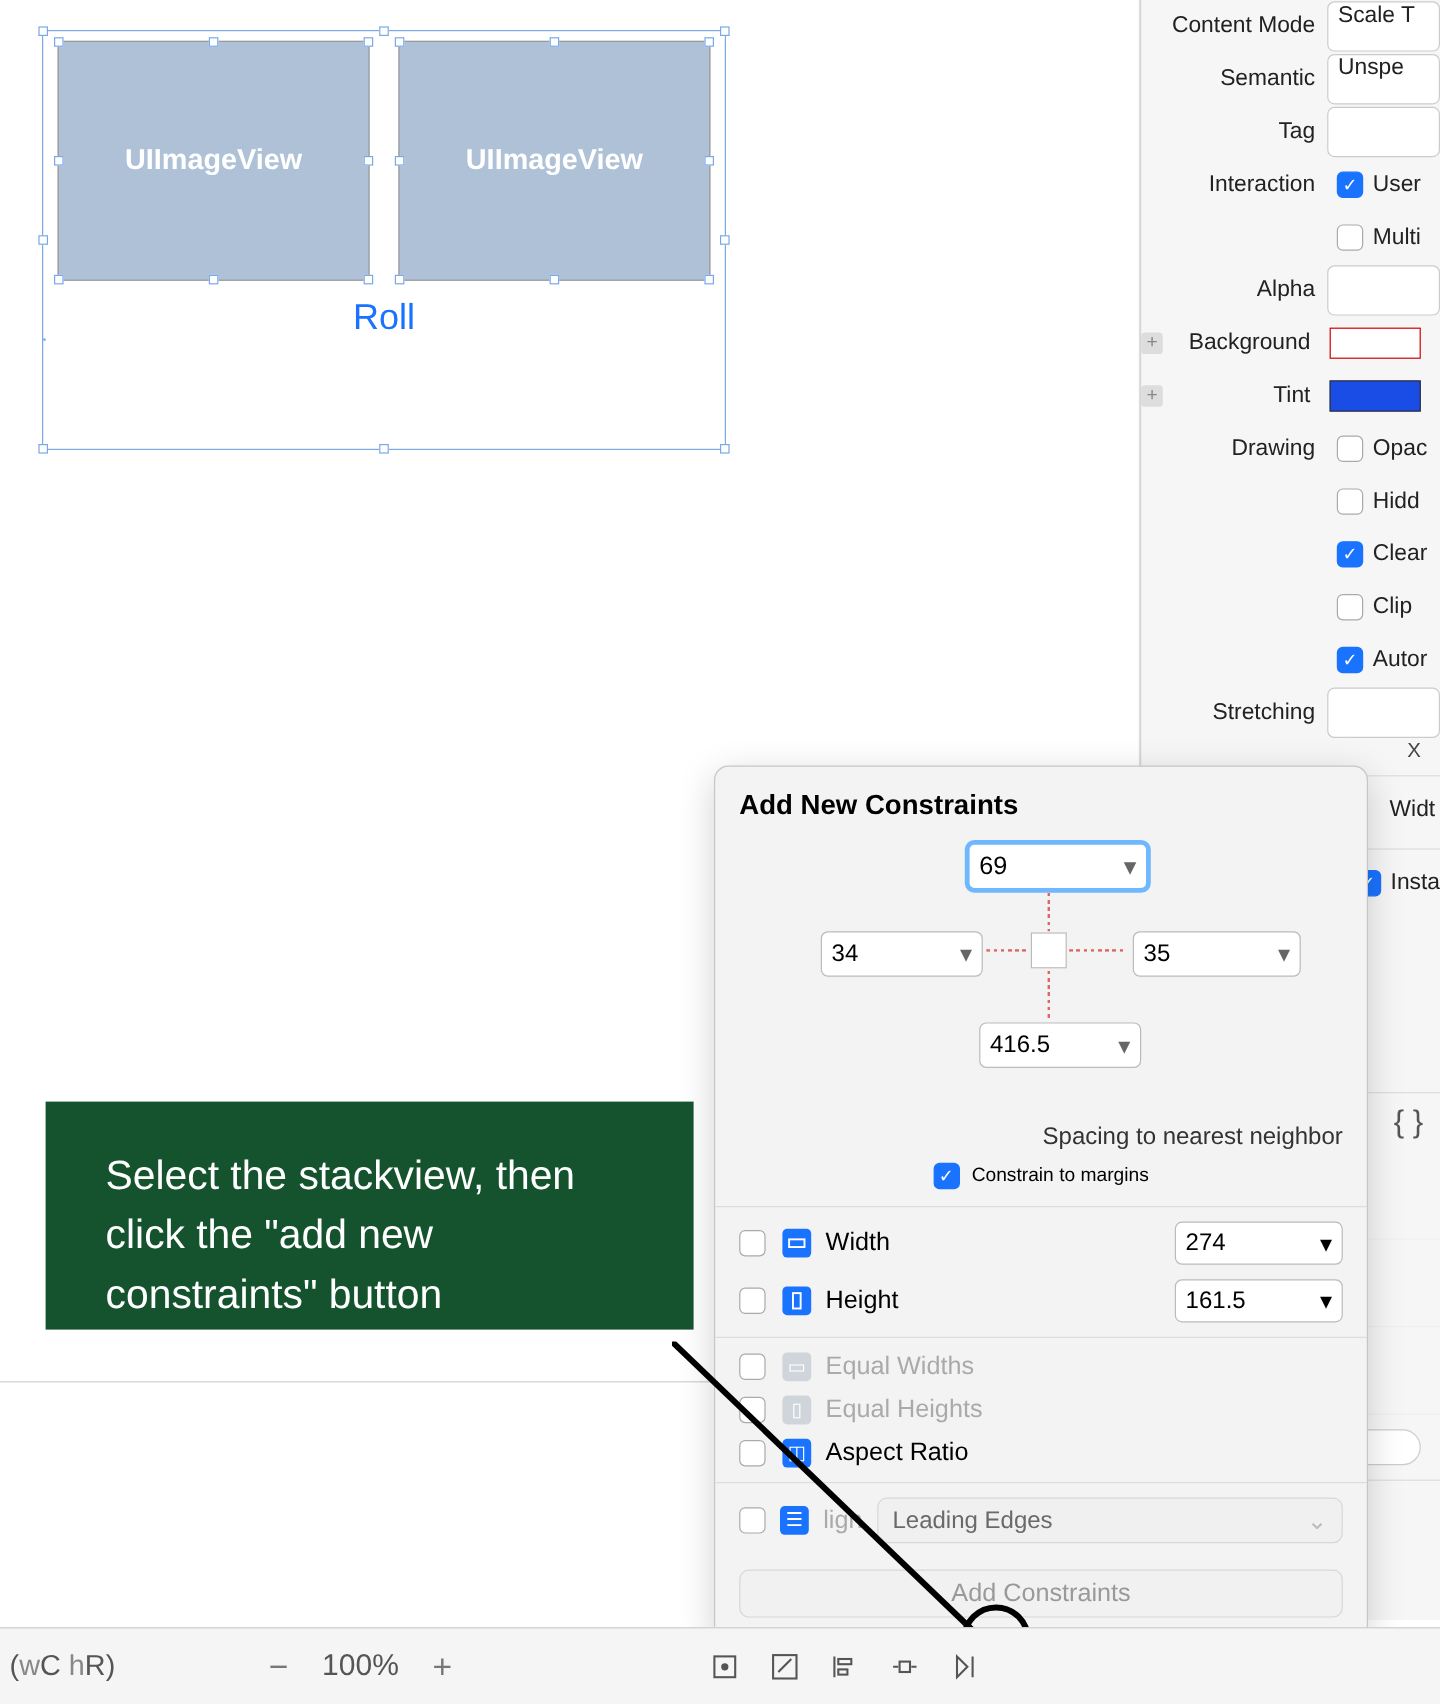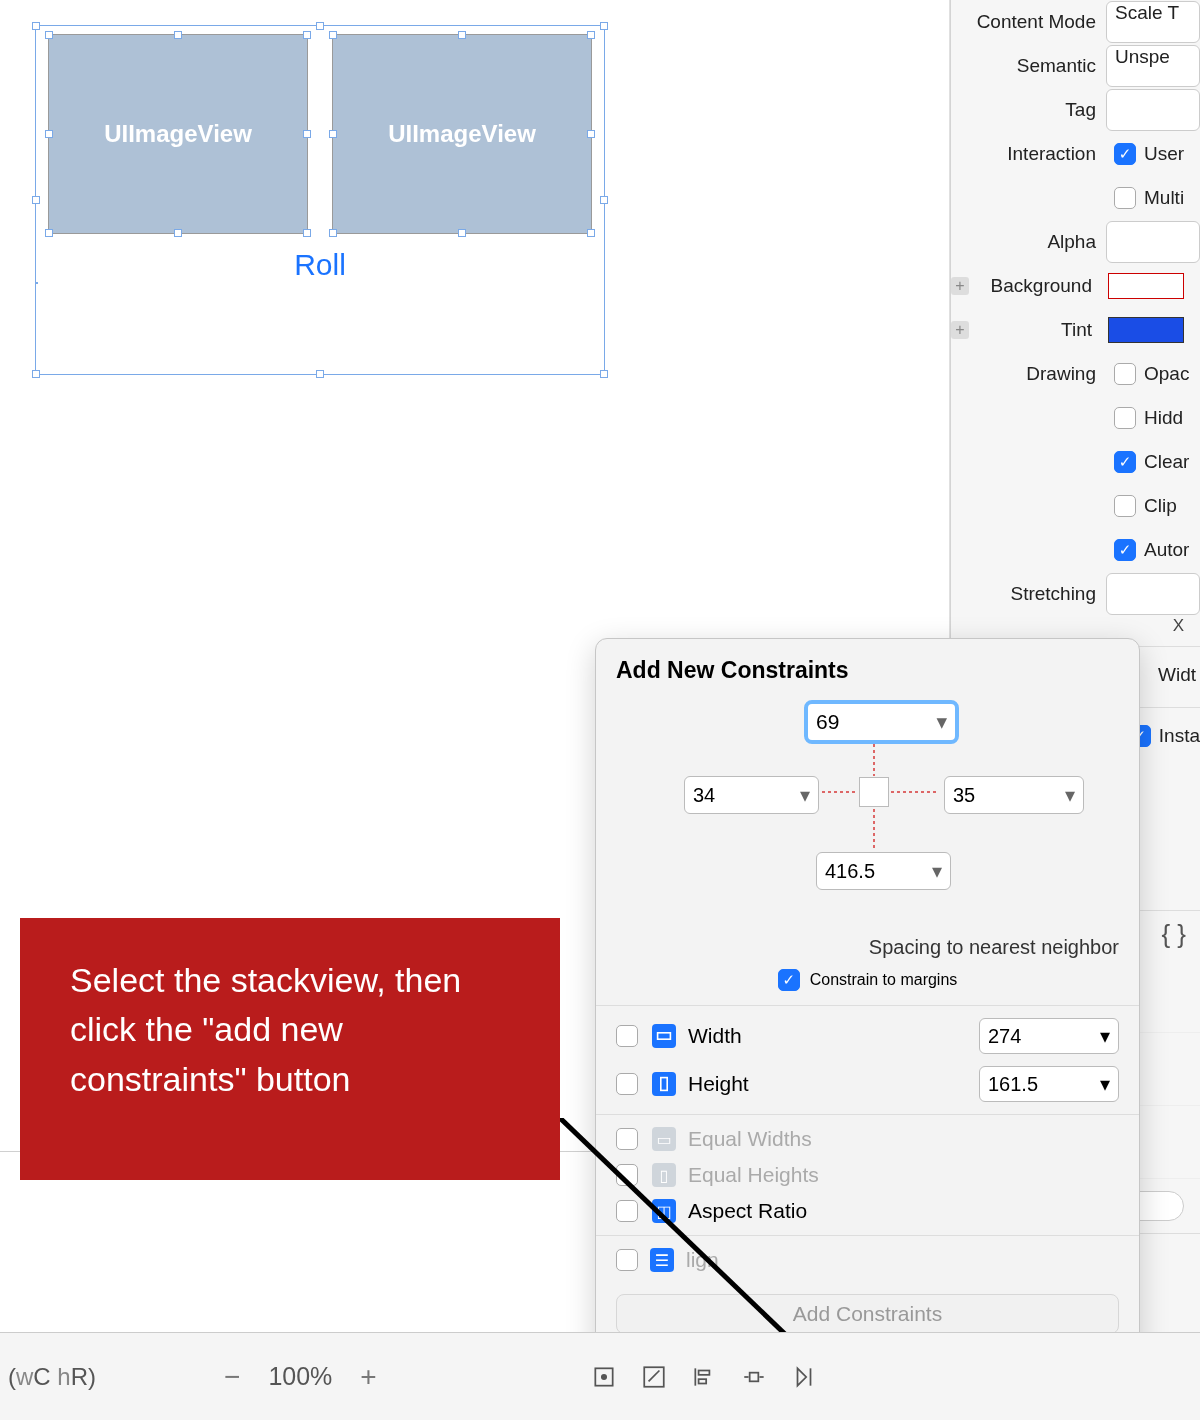--- a/index.html
+++ b/index.html
@@ -85,21 +85,21 @@
   background:#c8c8c8;border-radius:4px;
 }
 .hscroll{
   position:absolute;
   left:80px;top:1375px;
   width:410px;height:10px;
   background:#c8c8c8;border-radius:5px;
 }
 .bottom-bar{
   position:absolute;
-  left:0;bottom:0;width:1200px;height:88px;
+  left:0;bottom:0;width:1200px;height:64px;
   background:#f5f5f5;
   border-top:1px solid #ccc;
   display:flex;
   align-items:center;
   font-size:24px;
 }
 .size-badge{
   margin-left:8px;
   color:#555;
 }
@@ -119,23 +119,23 @@
   pointer-events:none;
 }
 .callout-line{
   position:absolute;
   left:560px;top:1118px;
   width:255px;height:245px;
   pointer-events:none;
 }
 .callout-box{
   position:absolute;
-  left:20px;top:918px;
-  width:540px;height:262px;
-  background:#b91c1c;color:#fff;
+  left:38px;top:918px;
+  width:540px;height:190px;
+  background:#14532d;color:#fff;
   padding:38px 50px;
   font-size:34px;
   line-height:1.45;
 }
 .inspector{
   position:absolute;
   right:0;top:0;
   width:250px;height:1350px;
   background:#f6f6f6;
   border-left:1px solid #d4d4d4;
@@ -441,20 +441,24 @@
   <div class="wh-row">
     <span class="chk"></span>
     <span class="wh-icon blue">◫</span>
     <span class="wh-label">Aspect Ratio</span>
   </div>
   <div class="popup-divider"></div>
   <div class="align-row">
     <span class="chk"></span>
     <span class="wh-icon blue">☰</span>
     <span class="wh-label disabled">lign</span>
+    <div class="align-select">
+        <span>Leading Edges</span>
+        <span class="stepperv">⌄</span>
+      </div>
   </div>
   <button class="add-btn">Add Constraints</button>
 </div>
 
 <div class="callout-box">
   <span>Select the stackview, then click the "add new constraints" button</span>
 </div>
 <svg class="callout-line">
   <line x1="0" y1="0" x2="252" y2="242" stroke="#000" stroke-width="5"></line>
 </svg>

